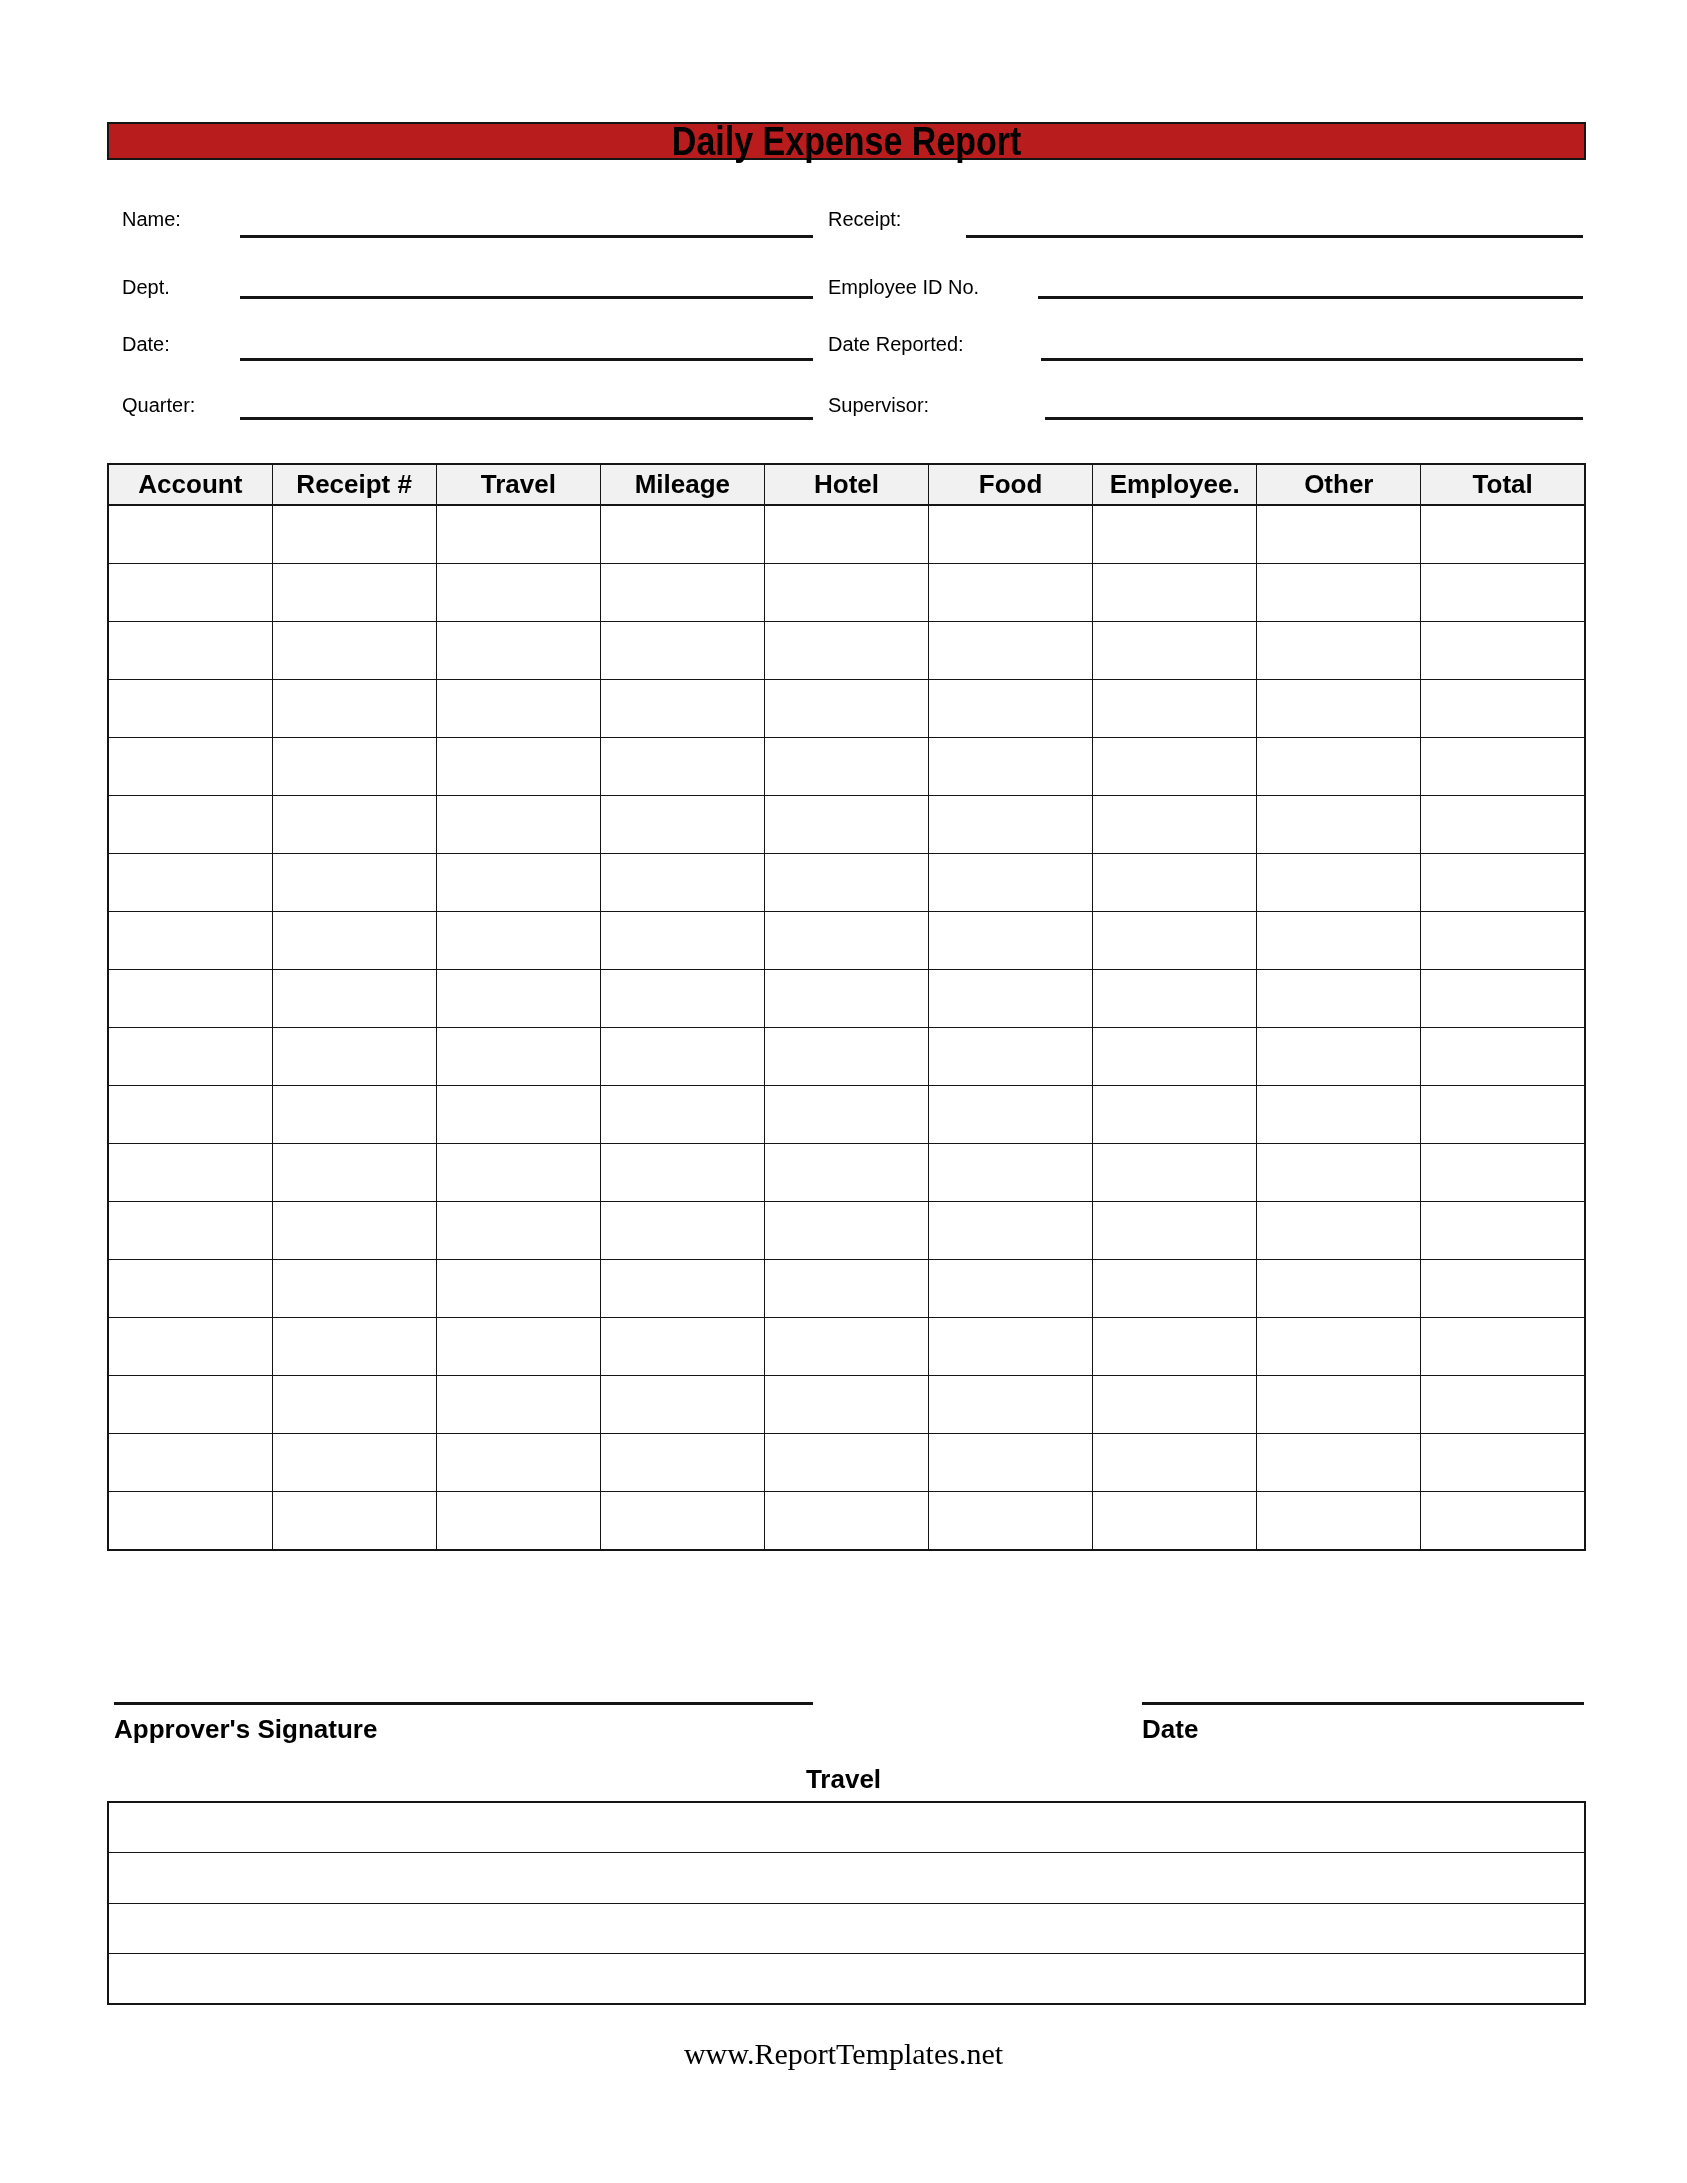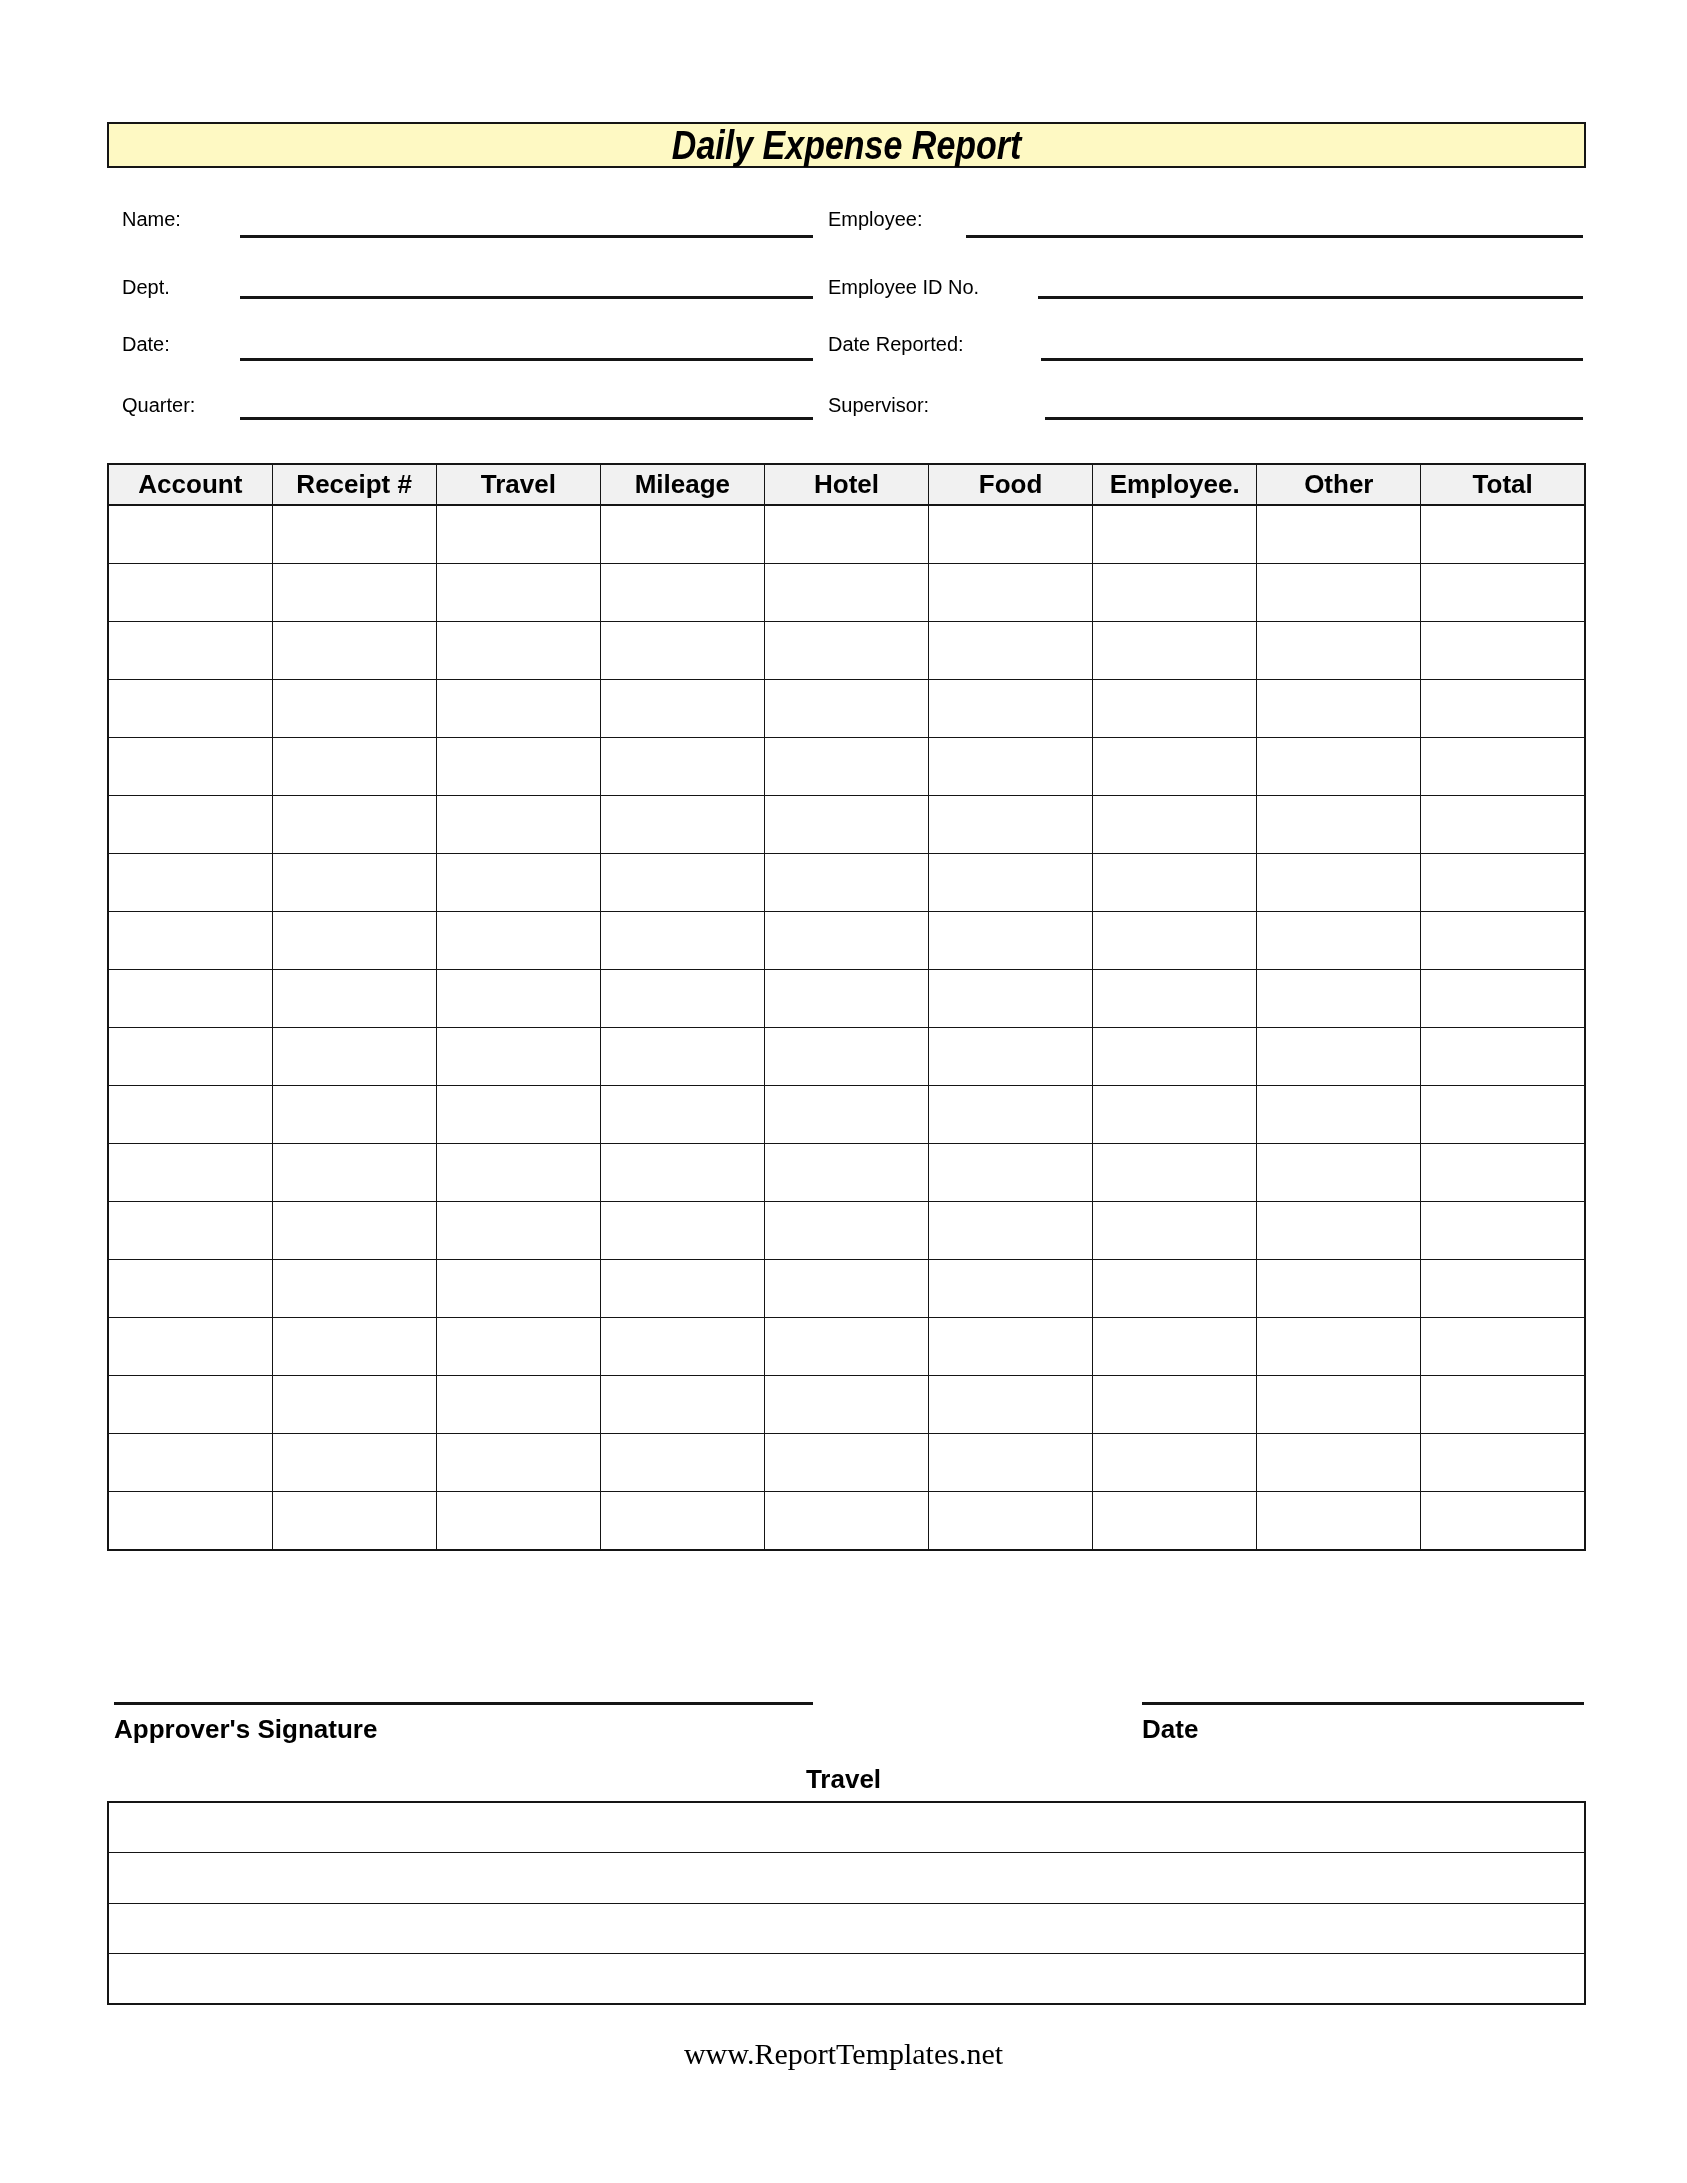--- a/index.html
+++ b/index.html
@@ -6,25 +6,25 @@
   .page{
     position:relative;
     width:1687px;height:2184px;
     background:#ffffff;
     font-family:"Liberation Sans", sans-serif;
     color:#000;
     overflow:hidden;
   }
   
   .title-bar{
-    position:absolute;left:107px;top:122px;width:1479px;height:46px;
+    position:absolute;left:107px;top:122px;width:1479px;height:38px;
     box-sizing:border-box;
-    background:#fef9c3;
+    background:#b91c1c;
     border:2.6px solid #151515;
-    display:flex;align-items:center;justify-content:center;font-style:italic;
+    display:flex;align-items:center;justify-content:center;
   }
   .title-text{
     font-size:40px;font-weight:bold;
     transform:scaleX(0.85);transform-origin:center;
     white-space:nowrap;letter-spacing:0px;
   }
   
   .flabel{
     position:absolute;font-size:20px;line-height:30px;white-space:nowrap;
   }
@@ -93,21 +93,21 @@
 
   <div class="title-bar">
     <span class="title-text">Daily Expense Report</span>
   </div>
 
   <div class="flabel lx r1">Name:</div>
   <div class="flabel lx r2">Dept.</div>
   <div class="flabel lx r3">Date:</div>
   <div class="flabel lx r4">Quarter:</div>
 
-  <div class="flabel rx r1">Employee:</div>
+  <div class="flabel rx r1">Receipt:</div>
   <div class="flabel rx r2">Employee ID No.</div>
   <div class="flabel rx r3">Date Reported:</div>
   <div class="flabel rx r4">Supervisor:</div>
 
   <div class="fline fl-l ly1"></div>
   <div class="fline fl-l ly2"></div>
   <div class="fline fl-l ly3"></div>
   <div class="fline fl-l ly4"></div>
 
   <div class="fline fl-r1 ly1"></div>

